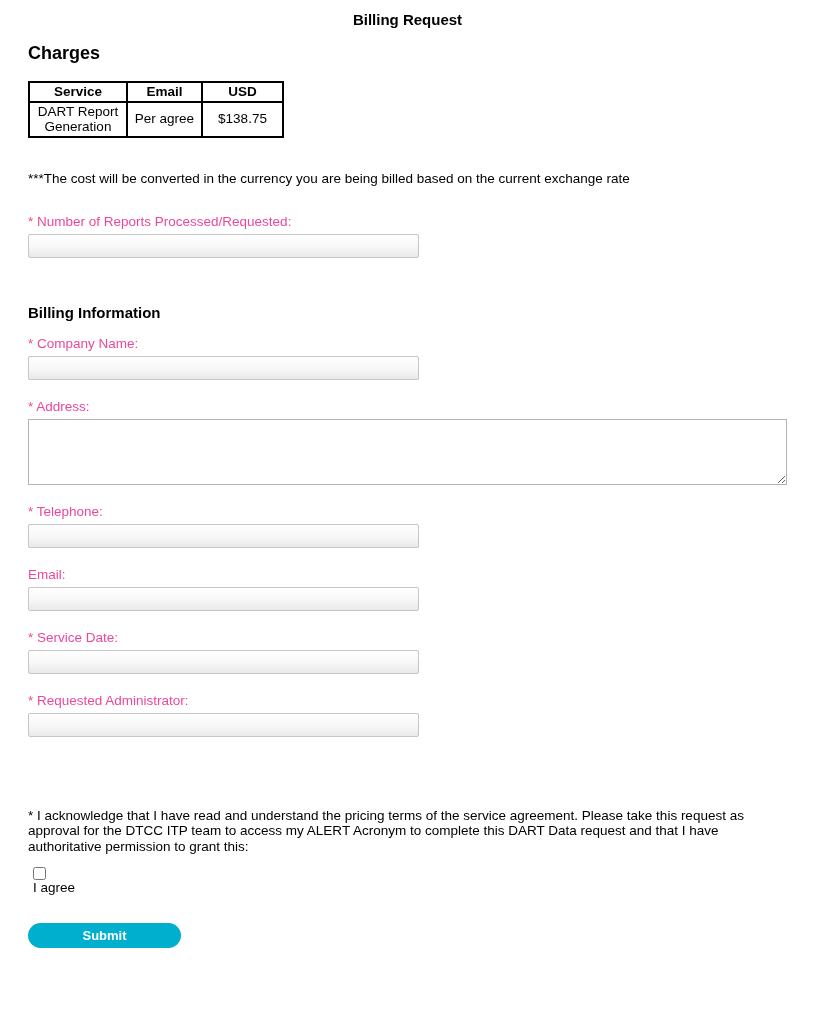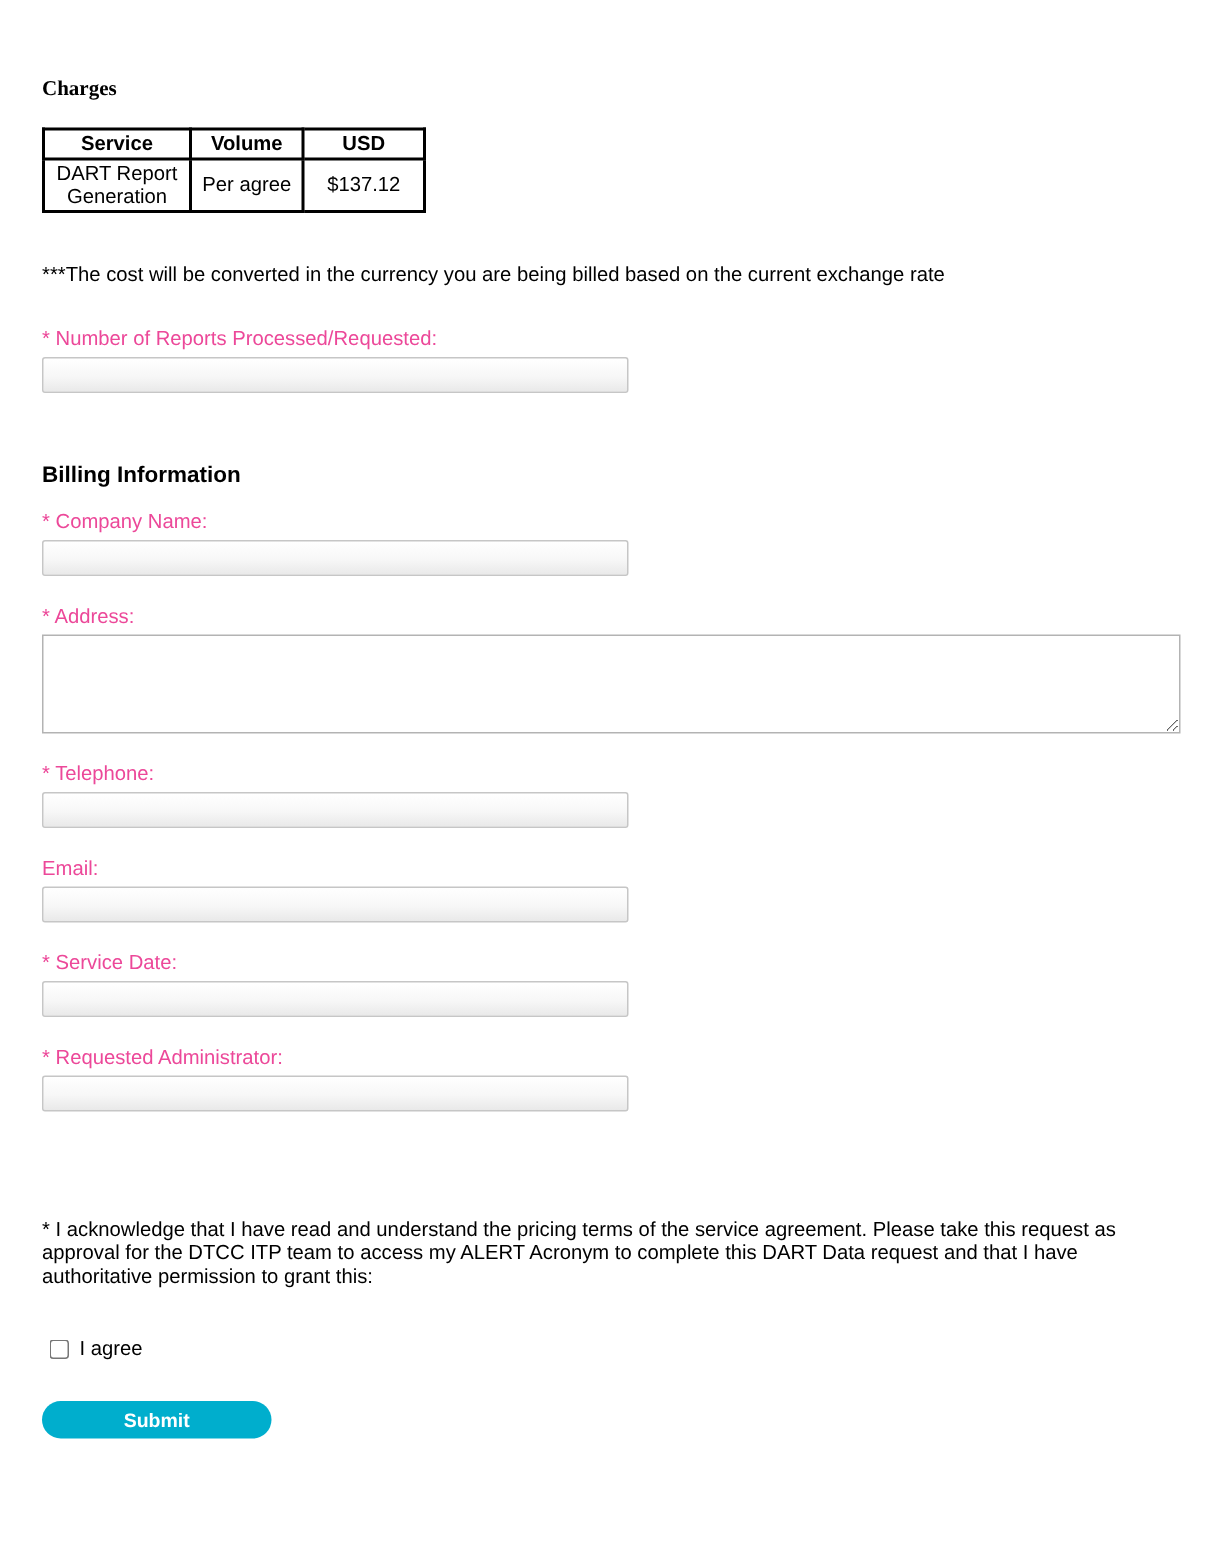--- a/index.html
+++ b/index.html
@@ -13,24 +13,23 @@
   .page { padding: 0 31px 10px 28px; }
 
   .page-title {
     margin-top: 11px;
     text-align: center;
     font-size: 15px;
     font-weight: bold;
   }
 
   .section-heading {
-    margin-top: 52px;
-    font-size: 14px;
+    margin-top: 15px;
+    font-size: 18px;
     font-weight: bold;
-    font-family: Liberation Serif, serif;
   }
 
   .charges-table {
     margin-top: 17px;
     border-collapse: collapse;
     table-layout: fixed;
     font-size: 13.5px;
   }
   .charges-table th, .charges-table td {
     border: 2px solid #000000;
@@ -85,24 +84,25 @@
     font-weight: bold;
   }
 
   .agreement-text {
     margin-top: 71px;
     max-width: 777px;
     line-height: 1.18;
   }
 
   .agree-row {
-    margin-top: 32px;
+    margin-top: 12px;
     display: flex;
-    align-items: flex-end;
+    align-items: flex-start;
     padding-left: 5px;
+    flex-direction: column;
   }
   .agree-checkbox {
     width: 13px;
     height: 13px;
     margin: 0 7px 0 0;
   }
 
   .submit-button {
     display: block;
     margin-top: 28px;
@@ -116,36 +116,37 @@
     font-weight: bold;
     cursor: pointer;
     background: #00aecd;
   }
 </style>
 </head>
 <body>
 
 <div class="page">
 
+  <div class="page-title">Billing Request</div>
 
   <div class="section-heading">Charges</div>
 
   <table class="charges-table">
     <thead>
       <tr>
         <th class="col-service">Service</th>
-        <th class="col-volume">Volume</th>
+        <th class="col-volume">Email</th>
         <th class="col-usd">USD</th>
       </tr>
     </thead>
     <tbody>
       <tr>
         <td>DART Report Generation</td>
         <td>Per agree</td>
-        <td>$137.12</td>
+        <td>$138.75</td>
       </tr>
     </tbody>
   </table>
 
   <div class="note">***The cost will be converted in the currency you are being billed based on the current exchange rate</div>
 
   <div class="field first-after-note">
     <label class="field-label">* Number of Reports Processed/Requested:</label>
     <input type="text" class="text-input" value="" style="">
   </div>

